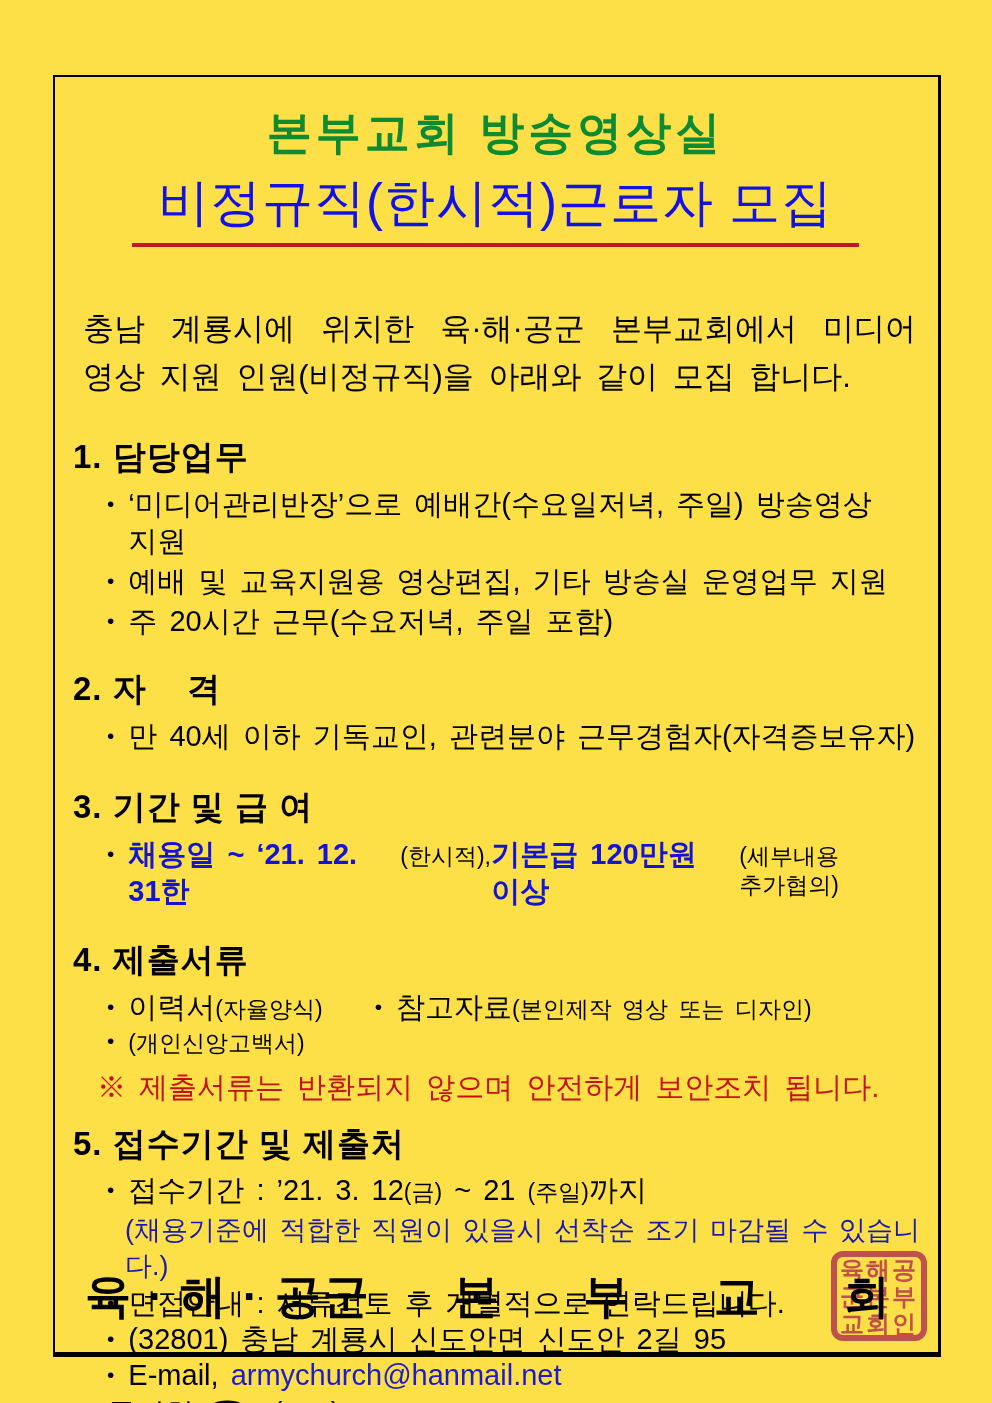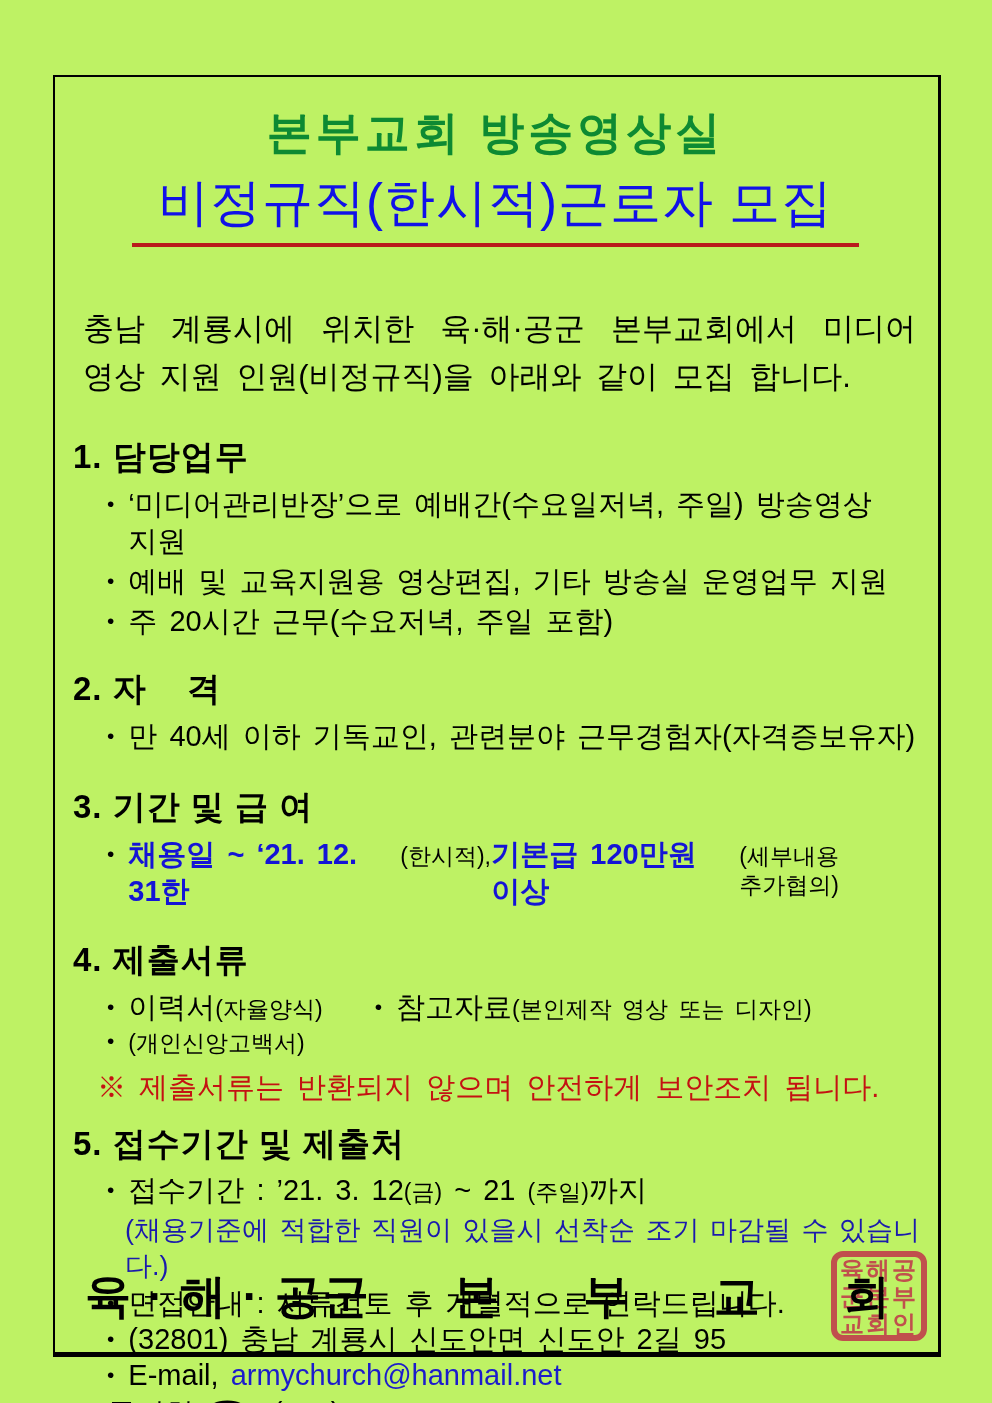--- a/index.html
+++ b/index.html
@@ -2,21 +2,21 @@
 <html><head>
 <meta charset="utf-8">
 <style>
   * { margin: 0; padding: 0; box-sizing: border-box; }
   html, body { background: #ffffff; }
   body {
     width: 992px; height: 1403px;
     font-family: "Liberation Sans", sans-serif;
     color: #000;
   }
-  .page { position: relative; width: 992px; height: 1403px; background: #bef264; overflow: hidden; }
+  .page { position: relative; width: 992px; height: 1403px; background: #fde047; overflow: hidden; }
   .frame {
     position: absolute; left: 53px; top: 75px; width: 888px; height: 1282px;
     border-top: 2px solid #000; border-left: 2px solid #000;
     border-right: 3px solid #000; border-bottom: 5px solid #000;
     padding: 16px 10px 0 8px;
   }
   .prewrap, .prewrap span { white-space: pre-wrap; }
 
   .title-green {
     margin-top: 10px; text-align: center;

